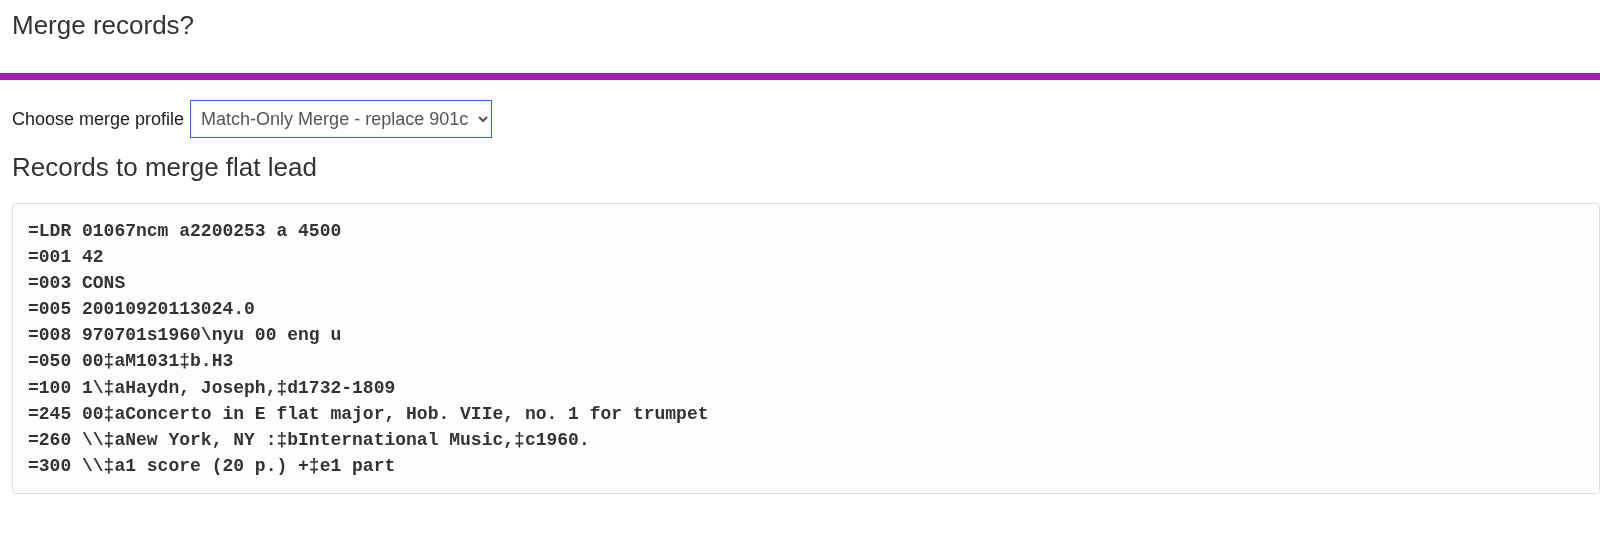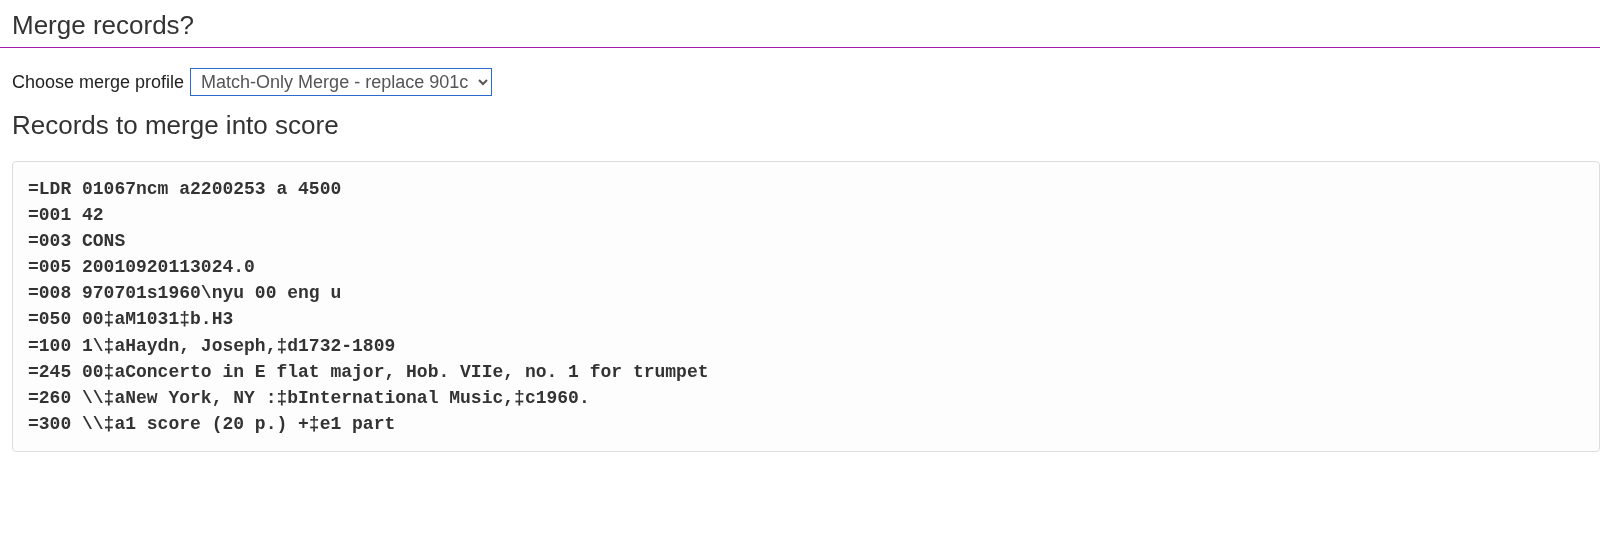--- a/index.html
+++ b/index.html
@@ -7,22 +7,22 @@
       margin: 0;
       padding: 0;
     }
     body {
       font-family: Arial, Helvetica, sans-serif;
       background: #ffffff;
       color: #333;
       width: 1600px;
     }
     .page-header {
-      padding: 10px 12px 6px 12px;
-      border-bottom: 1px solid #a21caf;
+      padding: 10px 12px 32px 12px;
+      border-bottom: 7px solid #a21caf;
     }
     .page-title {
       font-size: 26px;
       font-weight: 400;
       color: #333;
     }
     .profile-row {
       display: flex;
       align-items: center;
       gap: 6px;
@@ -33,21 +33,21 @@
       font-weight: 400;
       color: #222;
     }
     .profile-select {
       font-size: 18px;
       font-family: inherit;
       color: #555;
       border: 1px solid #2b6bd1;
       background: #fff;
       padding: 2px 6px;
-      height: 28px;
+      height: 38px;
     }
     .columns {
       display: flex;
       padding-left: 12px;
       padding-top: 4px;
       align-items: flex-start;
     }
     .col-left {
       width: 880px;
       padding-right: 20px;
@@ -119,19 +119,19 @@
   <span class="profile-label">Choose merge profile</span>
   <select class="profile-select">
     <option>Match-Only Merge - replace 901c</option>
   </select>
 </div>
 
 <div class="columns">
 
 
   <div class="col-right">
-    <div class="section-heading">Records to merge into score</div>
+    <div class="section-heading">Records to merge flat lead</div>
 
 
     <div class="marc-panel" id="marc-panel"><div class="marc-line">=LDR 01067ncm a2200253 a 4500</div><div class="marc-line">=001 42</div><div class="marc-line">=003 CONS</div><div class="marc-line">=005 20010920113024.0</div><div class="marc-line">=008 970701s1960\nyu 00 eng u</div><div class="marc-line">=050 00‡aM1031‡b.H3</div><div class="marc-line">=100 1\‡aHaydn, Joseph,‡d1732-1809</div><div class="marc-line">=245 00‡aConcerto in E flat major, Hob. VIIe, no. 1 for trumpet</div><div class="marc-line">=260 \\‡aNew York, NY :‡bInternational Music,‡c1960.</div><div class="marc-line">=300 \\‡a1 score (20 p.) +‡e1 part</div></div>
   </div>
 
 </div>
 
 </body></html>

